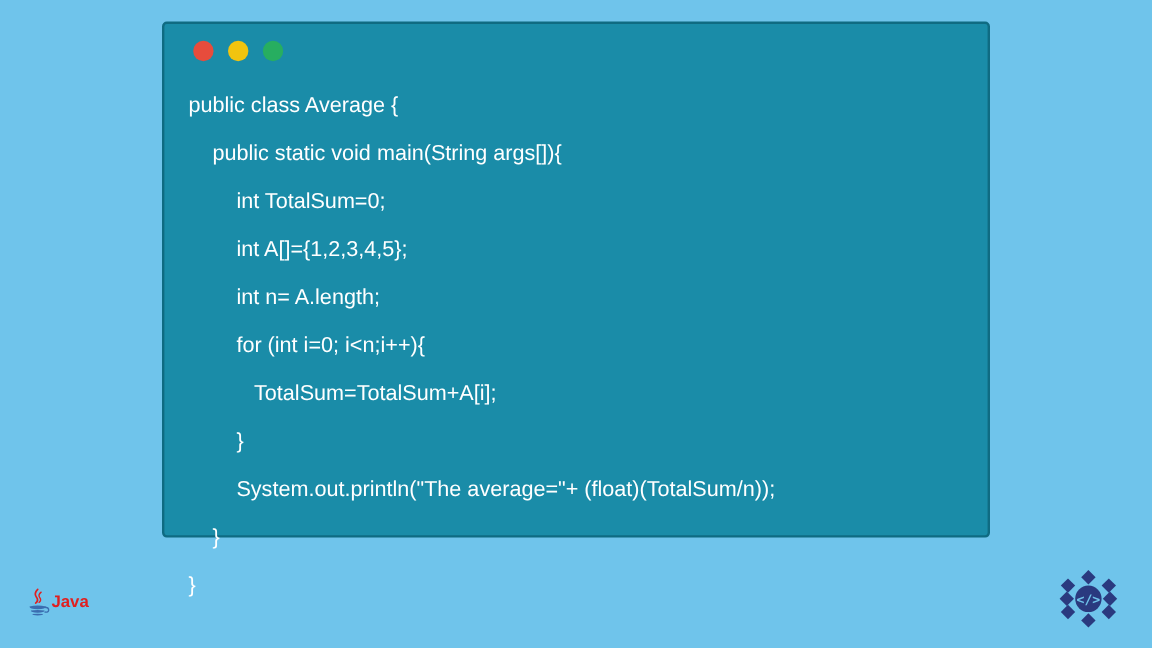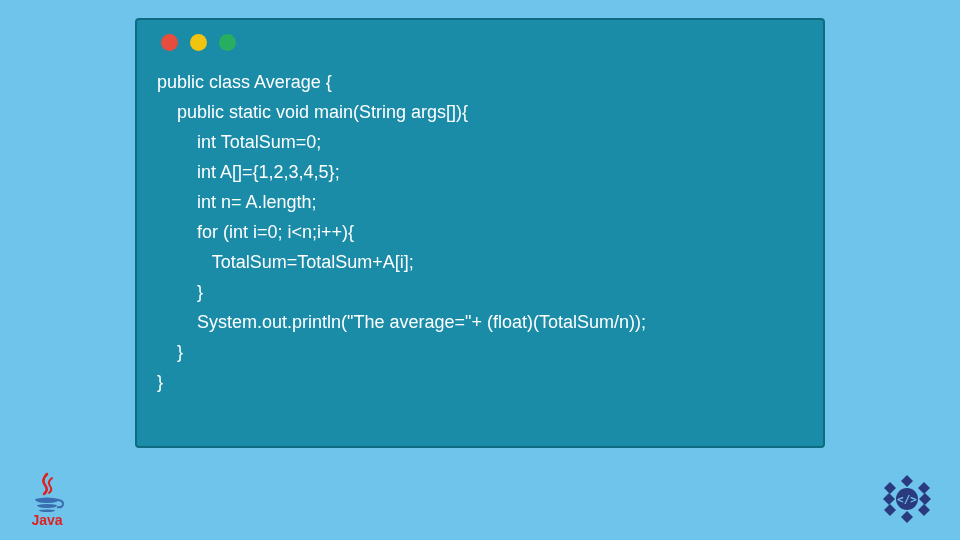--- a/index.html
+++ b/index.html
@@ -32,32 +32,32 @@
     width: 17px;
     height: 17px;
     border-radius: 50%;
   }
   .dot.red { background: #e74c3c; }
   .dot.yellow { background: #f1c40f; }
   .dot.green { background: #27ae60; }
   .code {
     font-family: Arial, Helvetica, sans-serif;
     font-size: 18px;
-    line-height: 30px;
+    line-height: 40px;
     color: #ffffff;
     white-space: pre;
   }
   .java-logo {
     position: absolute;
     bottom: 8px;
     left: 20px;
     width: 54px;
     height: 60px;
     display: flex;
-    flex-direction: column;
+    flex-direction: row;
     align-items: center;
   }
   .java-logo svg { width: 40px; height: 42px; }
   .java-text {
     font-family: Arial, sans-serif;
     font-size: 14px;
     color: #e02020;
     font-weight: bold;
     margin-top: -2px;
   }

